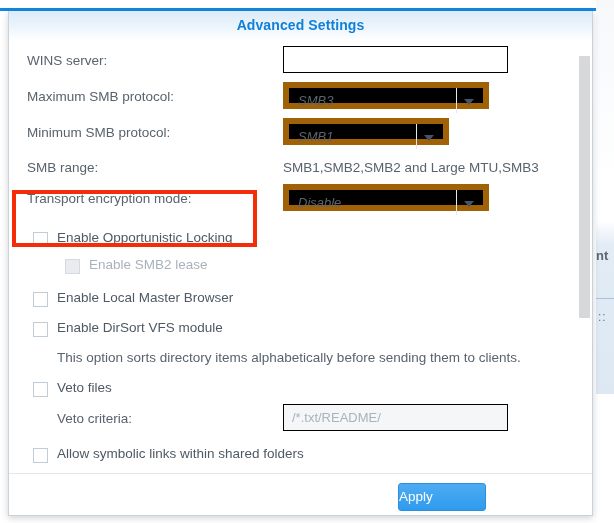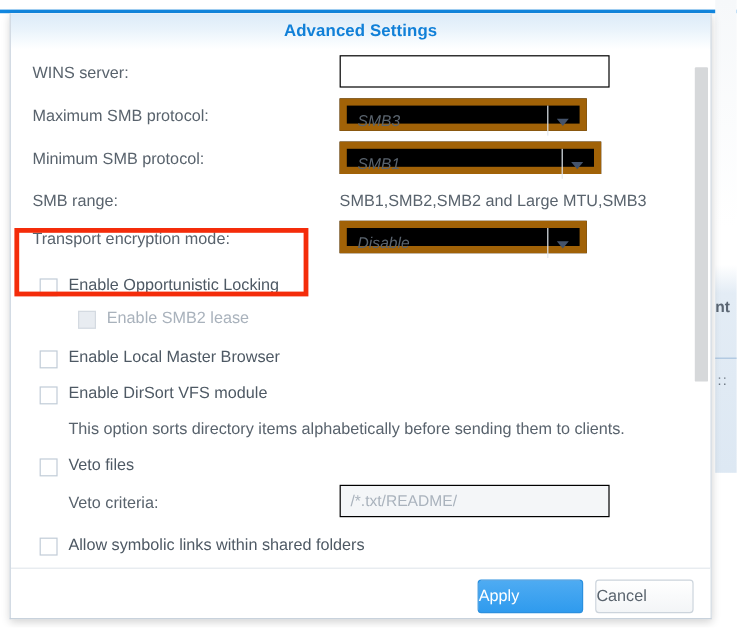--- a/index.html
+++ b/index.html
@@ -315,21 +315,21 @@
       <div class="lbl" style="left:18px; top:12px;">Maximum SMB protocol:</div>
       <div class="selbox" style="left:274px; top:5px; width:206px;">
         <div class="val">SMB3</div>
         <div class="divider"></div>
         <div class="arrow"></div>
       </div>
     </div>
 
     <div class="row" style="top:72px;">
       <div class="lbl" style="left:18px; top:12px;">Minimum SMB protocol:</div>
-      <div class="selbox" style="left:274px; top:5px; width:218px;">
+      <div class="selbox" style="left:274px; top:5px; width:166px;">
         <div class="val">SMB1</div>
         <div class="divider"></div>
         <div class="arrow"></div>
       </div>
     </div>
 
     <div class="row" style="top:108px;">
       <div class="lbl" style="left:18px; top:11px;">SMB range:</div>
       <div class="lbl" style="left:274px; top:11px;">SMB1,SMB2,SMB2 and Large MTU,SMB3</div>
     </div>
@@ -390,20 +390,19 @@
     </div>
 
     <div id="scroll-track">
       <div id="scroll-thumb"></div>
     </div>
 
   </div>
 
   <div id="dialog-footer">
     <div class="btn" id="btn-apply">Apply</div>
-    <div class="btn" id="btn-cancel">Cancel</div>
   </div>
 
 </div>
 
 <div id="red-box"></div>
 <div id="red-note">
 </div>
 
 </body></html>

